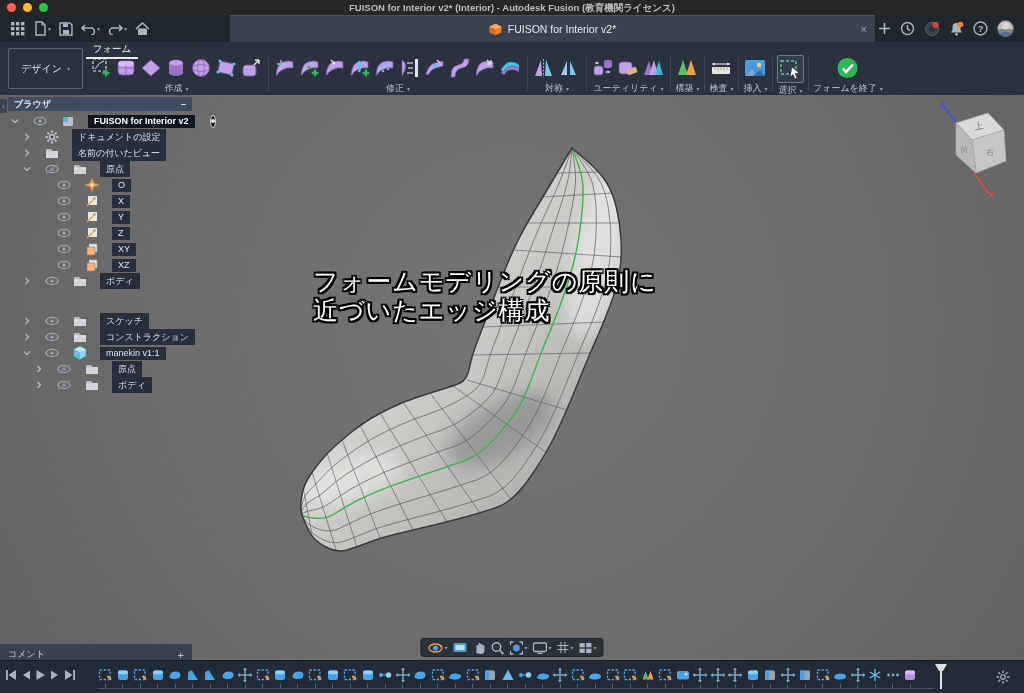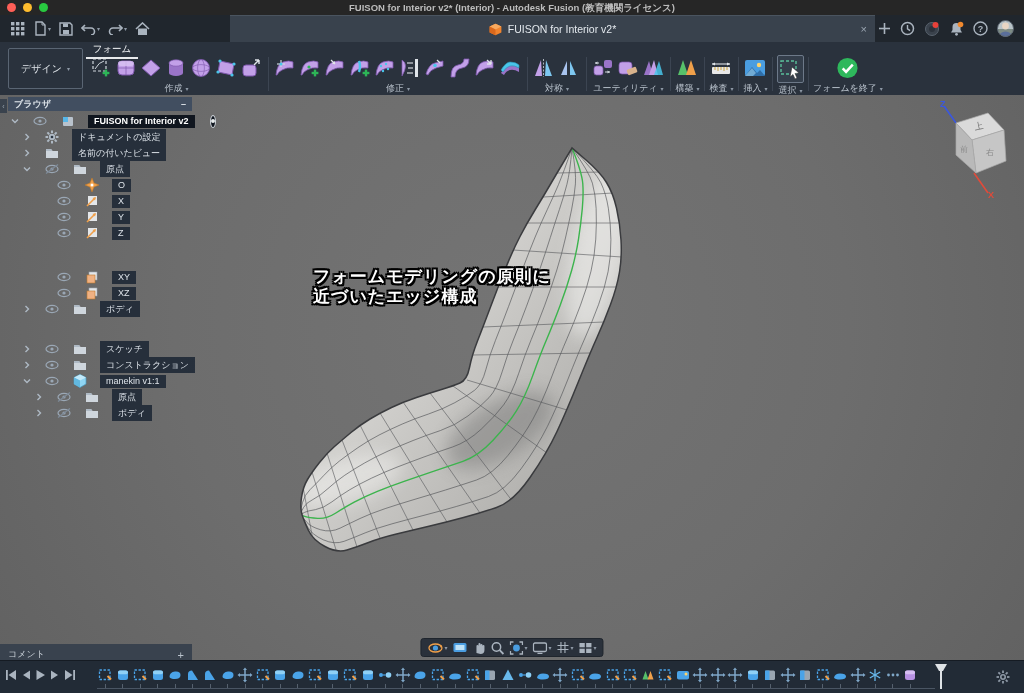--- a/index.html
+++ b/index.html
@@ -33,21 +33,21 @@
   .ribbon{display:flex;align-items:stretch;padding-top:13px;}
   .grp{display:flex;flex-direction:column;align-items:center;}
   .grp-icons{display:flex;align-items:center;height:28px;}
   .tbi{width:25px;height:26px;display:flex;align-items:center;justify-content:center;cursor:pointer;border-radius:2px;}
   .tbi.active{border:1px solid #6d7989;background:#343e4b;}
   .grp-label{color:#b8c1cb;font-size:9px;display:flex;gap:3px;align-items:center;cursor:pointer;margin-top:1px;}
   .sep{width:1px;background:#3c4552;margin:2px 4px 4px 4px;}
   
   .viewport{position:absolute;top:95px;left:0;width:1024px;height:566px;
     background:radial-gradient(circle at 50% 40%, #747474 0%, #6d6d6d 55%, #626262 100%);}
-  .annotation{position:absolute;left:313px;top:172px;color:#fff;font-size:17px;font-weight:bold;
+  .annotation{position:absolute;left:313px;top:172px;color:#fff;font-size:25px;font-weight:normal;
     line-height:1.15;letter-spacing:1px;
     text-shadow:-2px -2px 0 #000,2px -2px 0 #000,-2px 2px 0 #000,2px 2px 0 #000,0 2px 0 #000,0 -2px 0 #000,2px 0 0 #000,-2px 0 0 #000;}
   
   .browser{position:absolute;left:8px;top:2px;width:184px;}
   .browser-head{height:14px;background:#414e60;color:#dfe5ea;font-size:9px;font-weight:bold;
     display:flex;align-items:center;padding:0 6px;justify-content:space-between;}
   .collapse-handle{position:absolute;left:-8px;top:2px;width:7px;height:14px;background:#39424d;
     color:#9aa5b1;font-size:7px;display:flex;align-items:center;justify-content:center;cursor:pointer;}
   .minimize{cursor:pointer;font-weight:bold;}
   .tree{margin-top:2px;}
@@ -726,21 +726,21 @@
             </span>
             <span class="ticon">
               <svg width="16" height="16" viewBox="0 0 16 16">
                 <rect x="4" y="3" width="9" height="9" fill="#e4e7ea"></rect>
                 <line x1="3" y1="13" x2="11" y2="5" stroke="#f0a04a" stroke-width="1.6"></line>
                 <polygon points="12,4 8.5,5 11,7.5" fill="#f0a04a"></polygon>
               </svg>
             </span>
             <span class="chip">Z</span>
           </div>
-          <div class="trow" style="padding-left: 26px; margin-top: 28px;">
+          <div class="trow" style="padding-left: 26px;">
             <span class="expander"></span>
             <span class="eye">
               <svg width="14" height="10" viewBox="0 0 14 10">
                 <ellipse cx="7" cy="5" rx="6" ry="3.6" fill="none" stroke="#9aa7b5" stroke-width="1.2"></ellipse>
                 <circle cx="7" cy="5" r="1.6" fill="#9aa7b5"></circle>
               </svg>
             </span>
             <span class="ticon">
               <svg width="16" height="16" viewBox="0 0 16 16">
                 <rect x="5" y="3" width="8" height="8" fill="#e4e7ea" stroke="#9aa5b1" stroke-width="0.6"></rect>

